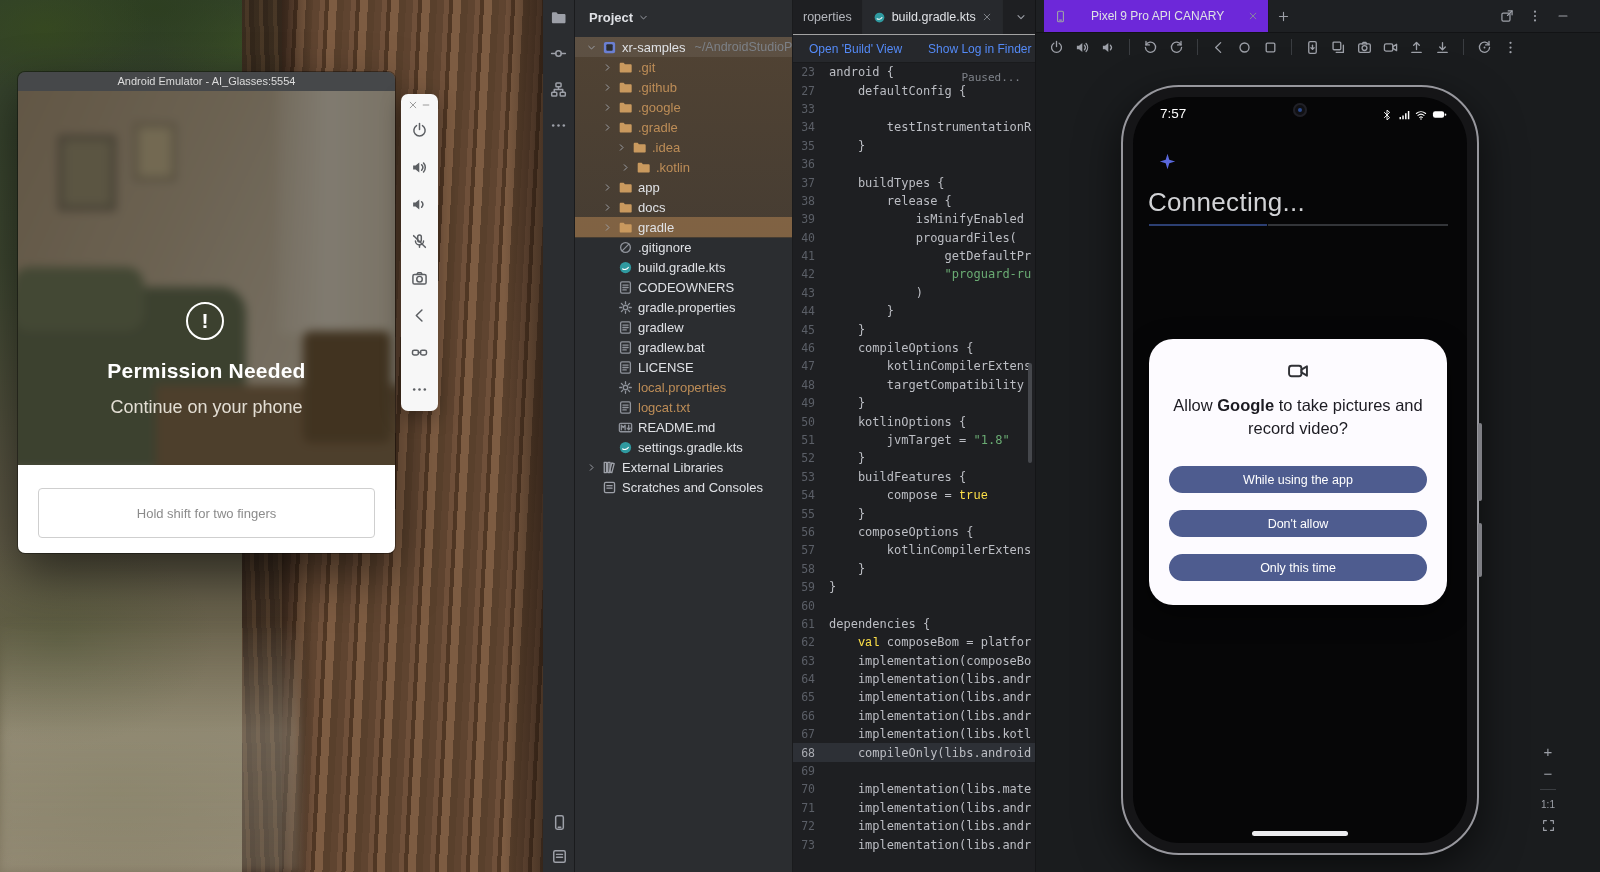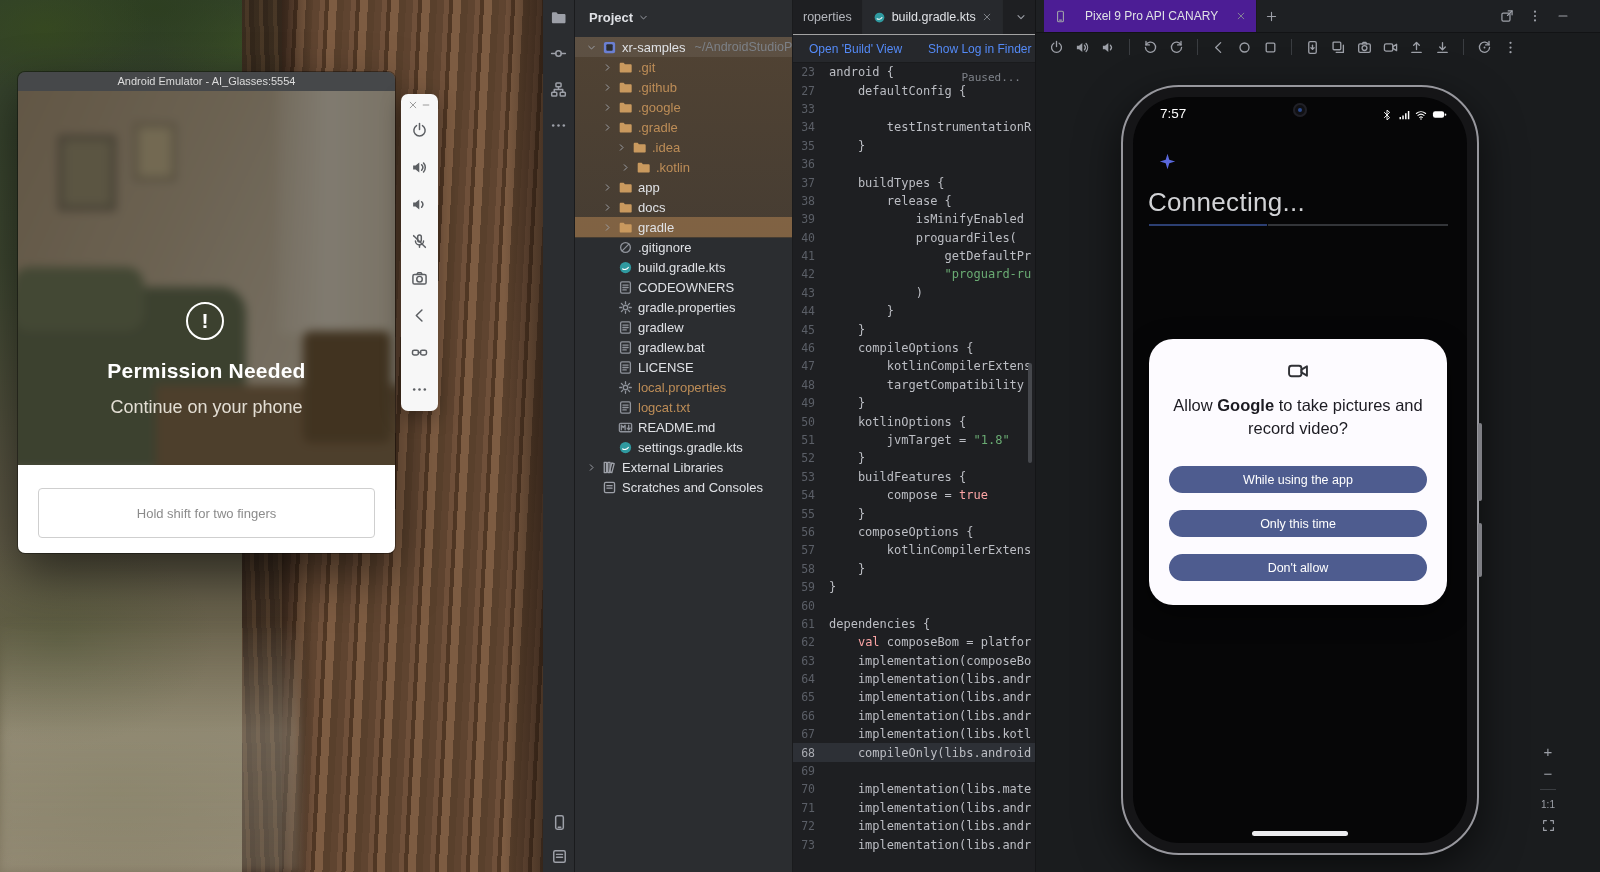--- a/index.html
+++ b/index.html
@@ -103,29 +103,29 @@
   .notif { height:28px; background:#26282c; border-bottom:1px solid #1a1b1d; display:flex; align-items:center;
     gap:26px; padding-left:16px; }
   .notif-link { color:#548af7; font-size:12px; white-space:nowrap; }
   .ed-body { position:absolute; left:0; top:63px; right:0; bottom:0; font-family:"DejaVu Sans Mono", monospace; }
   .crow { display:flex; height:18.4px; align-items:center; }
   .crow.cur { background:#2d3036; }
   .ln { width:36px; flex:none; text-align:right; padding-right:14px; font-size:11.5px; color:#5b5f67; }
   .crow.cur .ln { color:#a9abb2; }
   .ct { white-space:pre; font-size:12px; color:#bcbec4; }
   .ct .str { color:#6aab73; }
-  .ct .kw  { color:#fca5a5; }
+  .ct .kw  { color:#fde047;font-family:Liberation Mono, monospace; }
   .paused { position:absolute; top:8px; right:14px; font-size:11px; color:#7f838a; }
   .ed-scroll { position:absolute; right:3px; top:300px; width:4px; height:100px; background:#45474c; border-radius:2px; }
 
   
   .rd { position:absolute; left:493px; top:0; width:564px; height:100%; background:#1a1c1e; }
   .rd-top { height:33px; display:flex; align-items:stretch; border-bottom:1px solid #121315; background:#1e2023; position:relative; }
-  .rd-tab { display:flex; align-items:center; gap:18px; padding:0 10px; margin-left:8px; font-size:12px;
-    color:#dfe1e5; background:#4c1d95; border-right:1px solid #1a1b1d; white-space:nowrap; }
+  .rd-tab { display:flex; align-items:center; gap:24px; padding:0 10px; margin-left:8px; font-size:12px;
+    color:#dfe1e5; background:#6d28d9; border-right:1px solid #1a1b1d; white-space:nowrap; }
   .rd-tab .tic { color:#9da0a8; display:flex; }
   .rd-close { color:#8c8f96; display:flex; }
   .rd-plus { width:28px; display:flex; align-items:center; justify-content:center; color:#9da0a8; }
   .rd-top-icons { position:absolute; right:30px; top:0; height:100%; display:flex; align-items:center; gap:14px; color:#9da0a8; }
   .rd-toolbar { height:28px; display:flex; align-items:center; gap:9px; padding-left:12px; color:#9da0a8; }
   .dtb { width:17px; height:17px; display:flex; align-items:center; justify-content:center; }
   .tsep { width:1px; height:16px; background:#3a3d41; margin:0 3px; }
 
   .phone { position:absolute; left:85px; top:85px; width:358px; height:770px; border-radius:58px;
     background:#151517; border:2px solid #97979d; box-shadow:0 14px 44px rgba(0,0,0,.6); }
@@ -1004,22 +1004,22 @@
                 <svg viewBox="0 0 16 16" width="22" height="22" fill="none" stroke="currentColor" stroke-width="1.4" stroke-linecap="round" stroke-linejoin="round">
                   <rect x="1.5" y="4.2" width="9" height="7.6" rx="1.8"></rect>
                   <path d="M10.5 7l4-2.4v6.8l-4-2.4z"></path>
                 </svg>
               </div>
             <div class="d-msg">
               <span>Allow </span><b>Google</b><span> to take pictures and record video?</span>
             </div>
             <div class="d-btns">
                 <div class="dlg-btn">While using the app</div>
+                <div class="dlg-btn">Don't allow</div>
                 <div class="dlg-btn">Only this time</div>
-                <div class="dlg-btn">Don't allow</div>
               </div>
           </div>
           <div class="p-home"></div>
         </div>
       </div>
 
       <div class="rd-zoom">
         <div class="z-btn">+</div>
         <div class="z-btn">−</div>
         <div class="z-div"></div>

